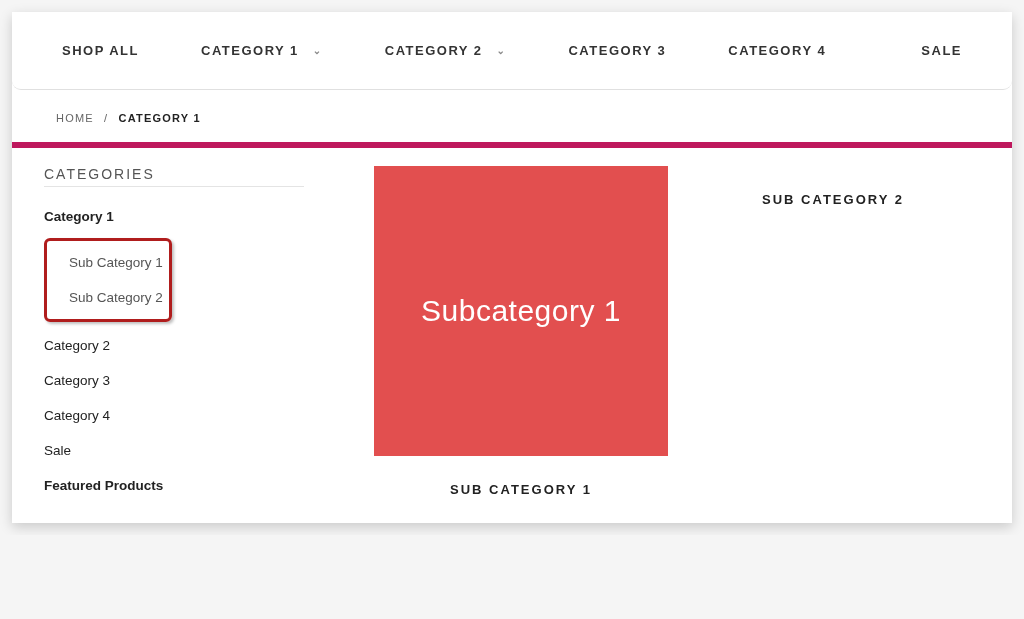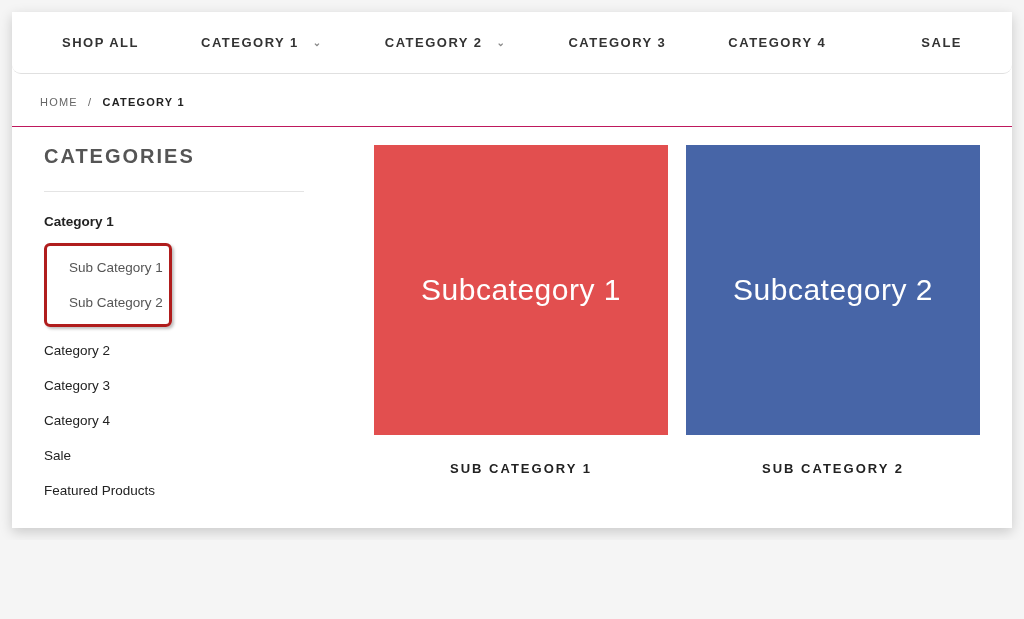--- a/index.html
+++ b/index.html
@@ -11,21 +11,21 @@
   .page {
     width: 1000px;
     background: #fff;
     box-shadow: 0 4px 12px rgba(0,0,0,0.18);
     margin: 0 auto;
   }
   
   .topnav {
     display: flex;
     padding: 0 50px;
-    height: 62px;
+    height: 78px;
     border-bottom: 1px solid #e0e0e0;
     gap: 62px;
     border-radius: 9px;
   }
   .topnav-item {
     font-size: 13px;
     letter-spacing: 1.5px;
     color: #333;
     font-weight: 600;
     cursor: pointer;
@@ -33,44 +33,44 @@
     align-items: center;
     gap: 8px;
   }
   .chevron-down {
     font-size: 10px;
     color: #888;
     margin-left: 6px;
   }
   
   .breadcrumb-row {
-    padding: 22px 32px 18px 28px;
-    border-bottom: 1px solid #be185d;
+    padding: 22px 32px 18px 44px;
+    border-bottom: 6px solid #be185d;
     margin: 0 0 10px 0;
   }
   .breadcrumb {
     font-size: 11px;
     letter-spacing: 1.2px;
     color: #666;
   }
   .breadcrumb .crumb-current { font-weight: 700; color: #222; }
   .breadcrumb .sep { margin: 0 6px; }
   
   .main {
     display: flex;
     padding: 8px 32px 20px 32px;
     gap: 40px;
   }
   .sidebar { width: 260px; flex-shrink: 0; }
   .sidebar h3 {
-    font-size: 20px;
+    font-size: 14px;
     letter-spacing: 2px;
     color: #555;
-    font-weight: 700;
-    padding-bottom: 23px;
+    font-weight: 400;
+    padding-bottom: 4px;
     border-bottom: 1px solid #e4e4e4;
     margin-bottom: 12px;
   }
   .cat-list { list-style: none; }
   .cat-list li {
     font-size: 13.5px;
     color: #222;
     padding: 10px 0;
     cursor: pointer;
   }
@@ -152,35 +152,32 @@
       <ul class="cat-list">
         <li class="active">Category 1</li>
         <div class="highlight-box">
           <li class="sub">Sub Category 1</li>
           <li class="sub">Sub Category 2</li>
         </div>
         <li>Category 2</li>
         <li>Category 3</li>
         <li>Category 4</li>
         <li>Sale</li>
-        <li style="font-weight:400">Featured Products</li>
+        <li style="font-weight:700">Featured Products</li>
       </ul>
     </aside>
 
     <section class="content">
       <div class="tile-row">
         <div class="tile">
           <div class="tile-img tile-red">
             <span>Subcategory 1</span>
           </div>
           <div class="tile-label">SUB CATEGORY 1</div>
         </div>
         <div class="tile">
-          <div class="tile-img tile-blue">
-            <span>Subcategory 2</span>
-          </div>
           <div class="tile-label">SUB CATEGORY 2</div>
         </div>
       </div>
     </section>
 
   </div>
 </div>
 
 </body></html>

